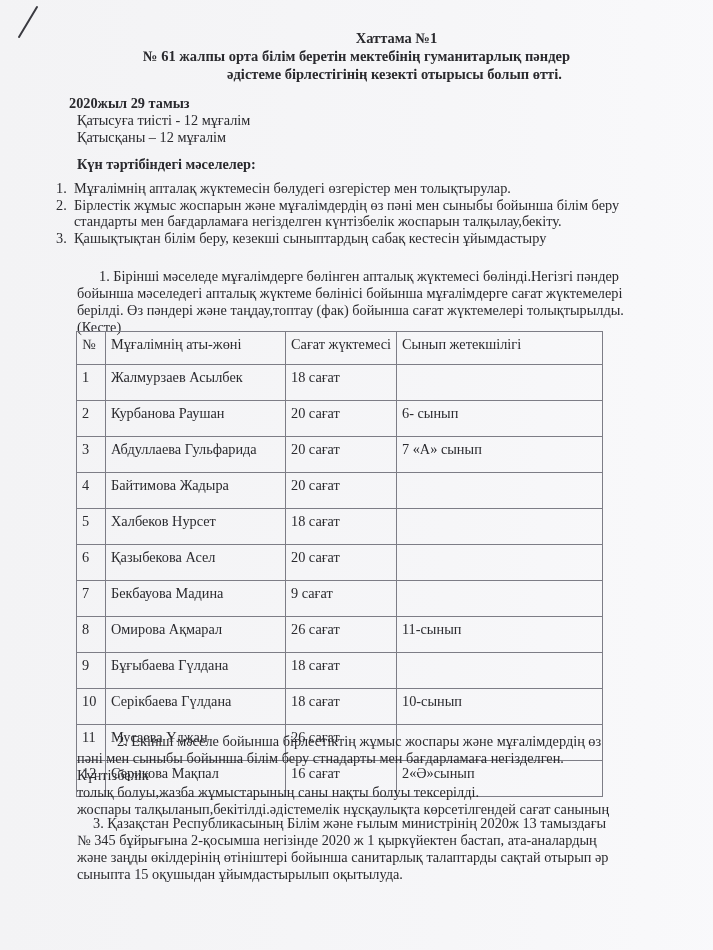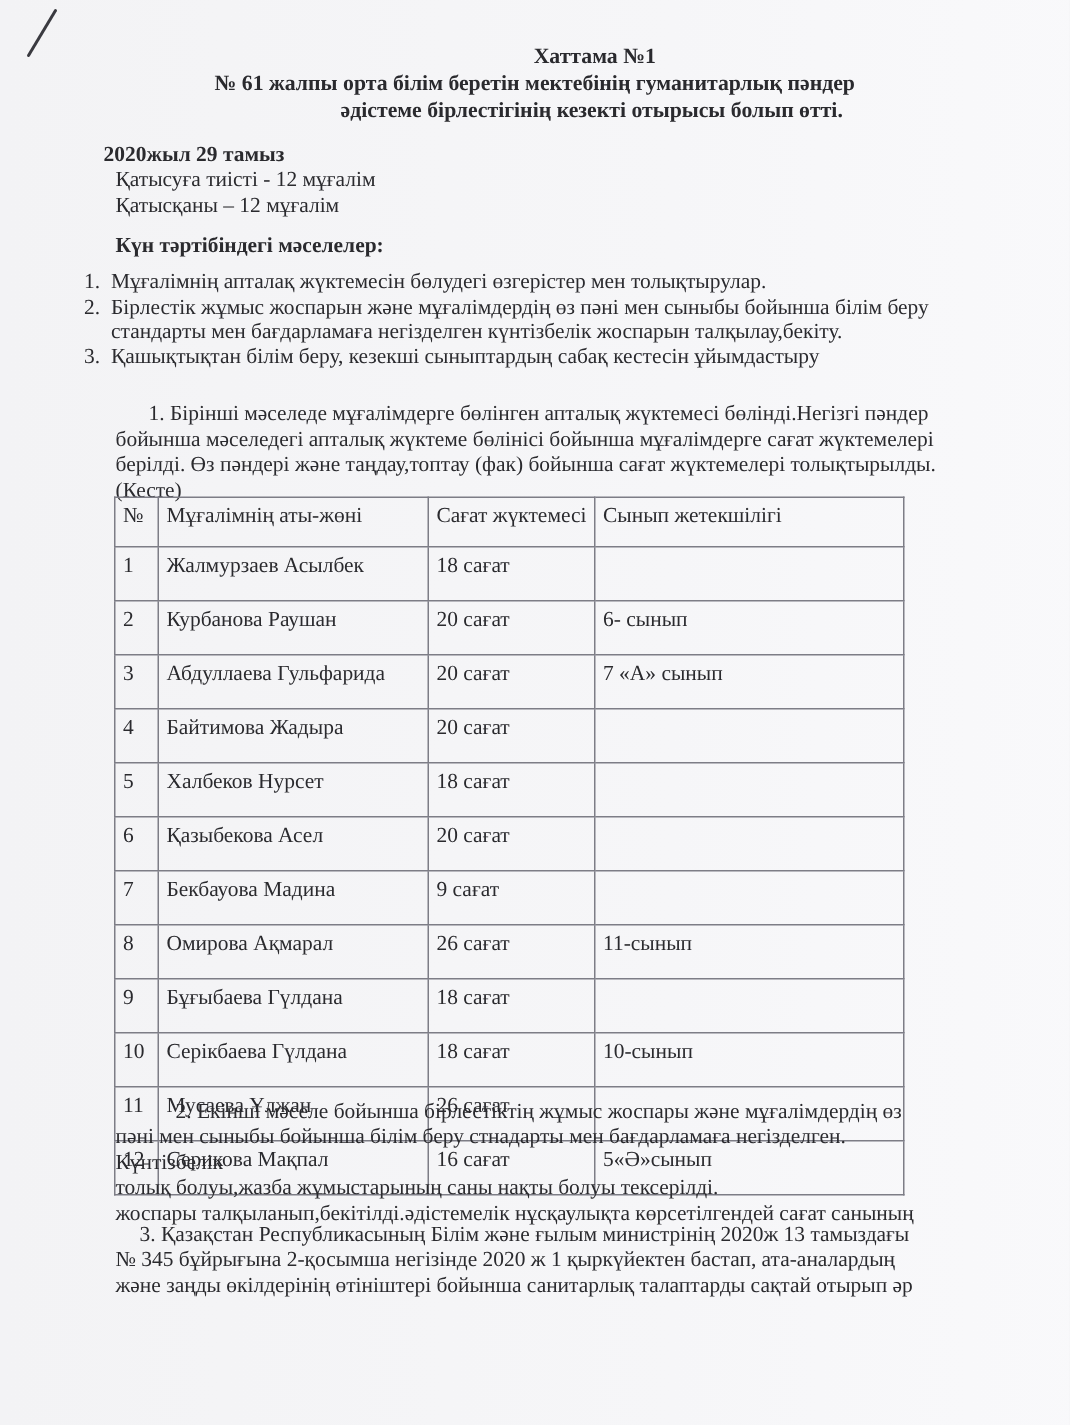--- a/index.html
+++ b/index.html
@@ -170,31 +170,32 @@
         <tr>
           <td>11</td>
           <td>Мусаева Ұлжан</td>
           <td>26 сағат</td>
           <td></td>
         </tr>
         <tr>
           <td>12</td>
           <td>Серикова Мақпал</td>
           <td>16 сағат</td>
-          <td>5«Ә»сынып</td>
+          <td>2«Ә»сынып</td>
         </tr>
       </tbody>
   </table>
 
   <div class="para p2">
     <div class="indent2">2.  Екінші  мәселе бойынша бірлестіктің жұмыс жоспары және мұғалімдердің өз</div>
     <div>пәні мен сыныбы бойынша білім беру стнадарты мен бағдарламаға негізделген. Күнтізбелік</div>
     <div>толық болуы,жазба жұмыстарының саны нақты болуы тексерілді.</div>
     <div>жоспары талқыланып,бекітілді.әдістемелік нұсқаулықта көрсетілгендей сағат санының</div>
   </div>
 
   <div class="para p3">
     <div class="indent3">3. Қазақстан  Республикасының  Білім  және  ғылым  министрінің  2020ж 13 тамыздағы</div>
     <div>№ 345  бұйрығына  2-қосымша   негізінде  2020 ж 1 қыркүйектен  бастап, ата-аналардың</div>
     <div>және  заңды өкілдерінің  өтініштері бойынша  санитарлық талаптарды сақтай отырып әр</div>
+    <div>сыныпта 15 оқушыдан  ұйымдастырылып оқытылуда.</div>
   </div>
 
 </div>
 
 </body></html>

